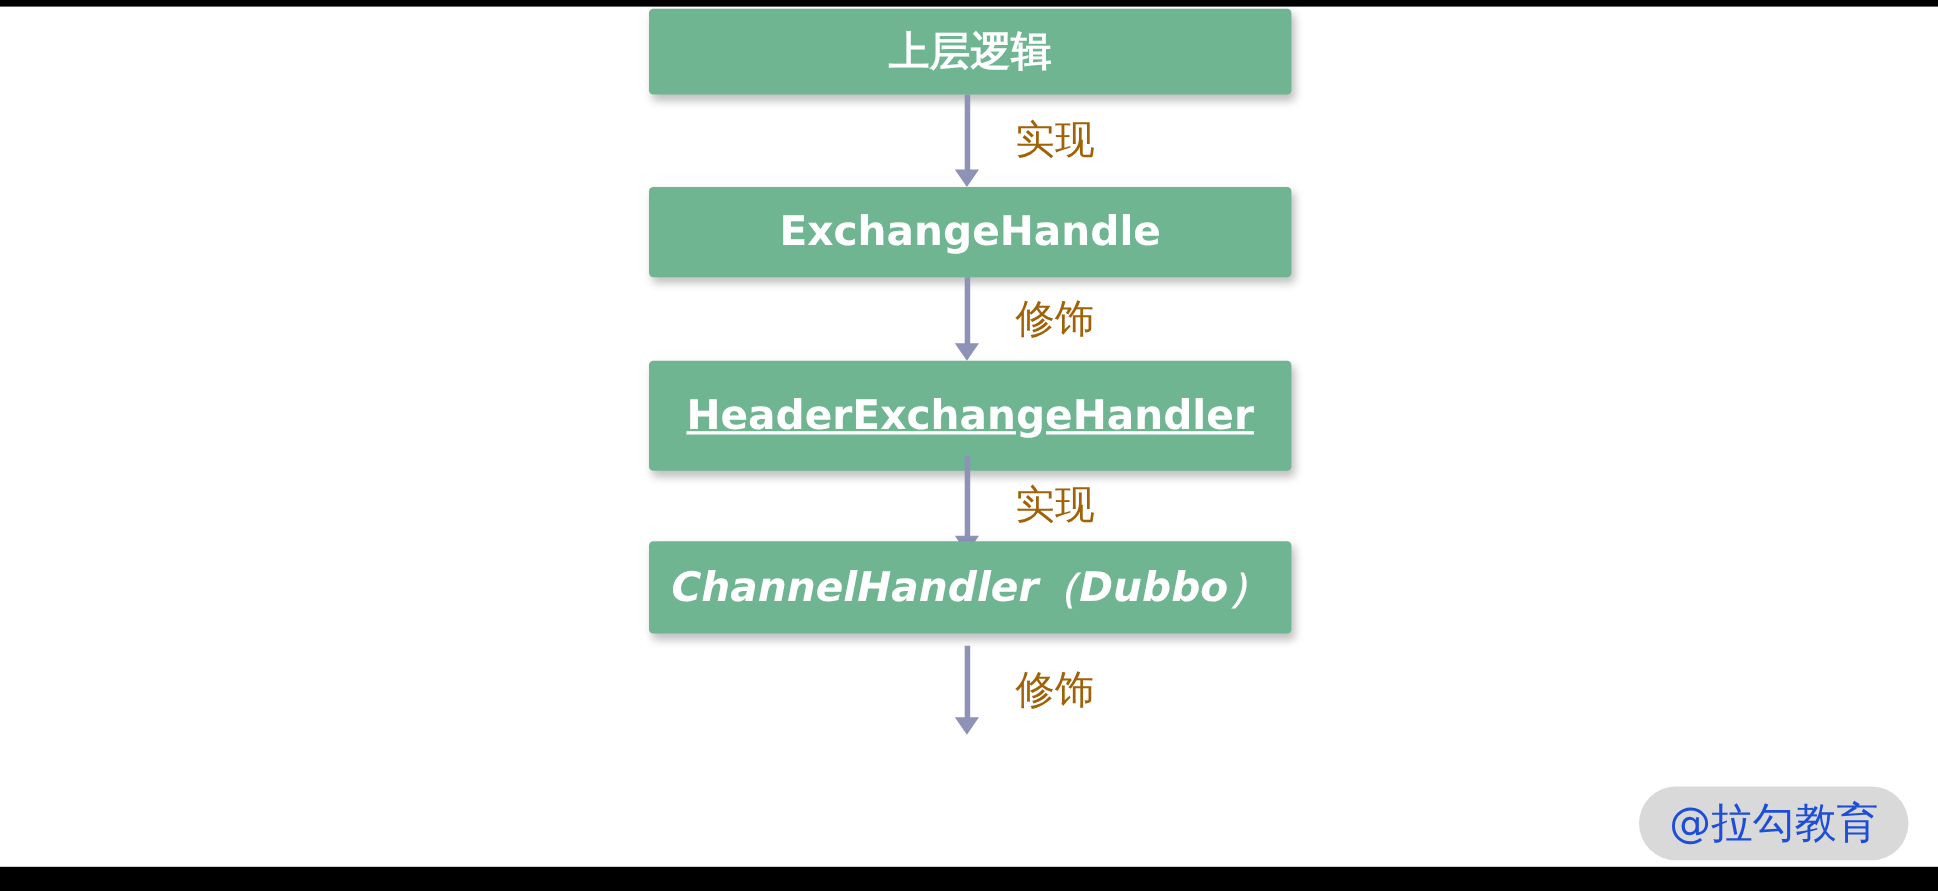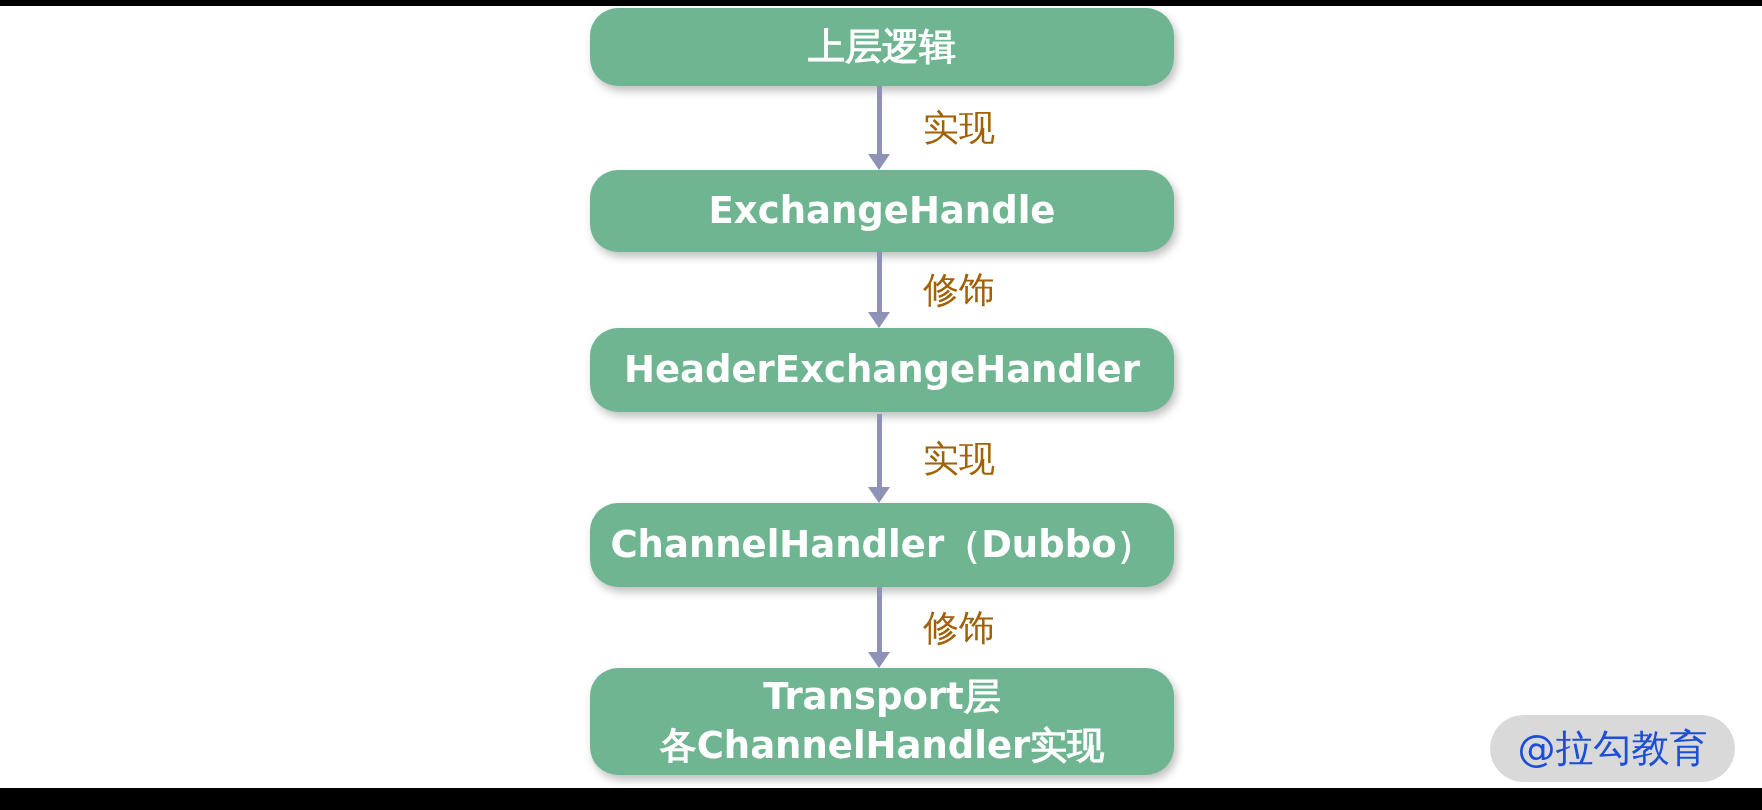--- a/index.html
+++ b/index.html
@@ -17,35 +17,35 @@
   }
   .bar-bottom {
     position: absolute; left: 0; top: 788px; width: 100%; height: 22px;
     background: #000;
   }
   .node {
     position: absolute;
     left: 590px;
     width: 584px;
     background: #6FB592;
-    border-radius: 28px;
+    border-radius: 4px;
     box-shadow: 3px 5px 8px rgba(0,0,0,0.25);
     color: #ffffff;
     font-weight: bold;
     font-size: 37px;
     display: flex;
     flex-direction: column;
     align-items: center;
     justify-content: center;
     line-height: 1.3;
   }
   .node-1 { top: 8px;   height: 78px; }
   .node-2 { top: 170px; height: 82px; }
-  .node-3 { top: 328px; height: 84px; }
-  .node-4 { top: 503px; height: 84px; }
+  .node-3 { top: 328px; height: 100px; text-decoration: underline; }
+  .node-4 { top: 492px; height: 84px; font-style: italic; }
   .node-5 { top: 668px; height: 107px; }
   .edge {
     position: absolute;
     left: 590px;
     width: 584px;
   }
   .edge-1 { top: 86px;  height: 84px; }
   .edge-2 { top: 252px; height: 76px; }
   .edge-3 { top: 414px; height: 89px; }
   .edge-4 { top: 587px; height: 81px; }
@@ -130,23 +130,19 @@
   <div class="node node-4">
     <span>ChannelHandler（Dubbo）</span>
   </div>
 
   <div class="edge edge-4">
     <div class="arrow-line"></div>
     <div class="arrow-head"></div>
     <span class="edge-label">修饰</span>
   </div>
 
-  <div class="node node-5">
-    <span>Transport层</span>
-    <span>各ChannelHandler实现</span>
-  </div>
 
   <div class="watermark">
     <span>@拉勾教育</span>
   </div>
 
   <div class="bar-bottom"></div>
 </div>
 
 </body></html>

